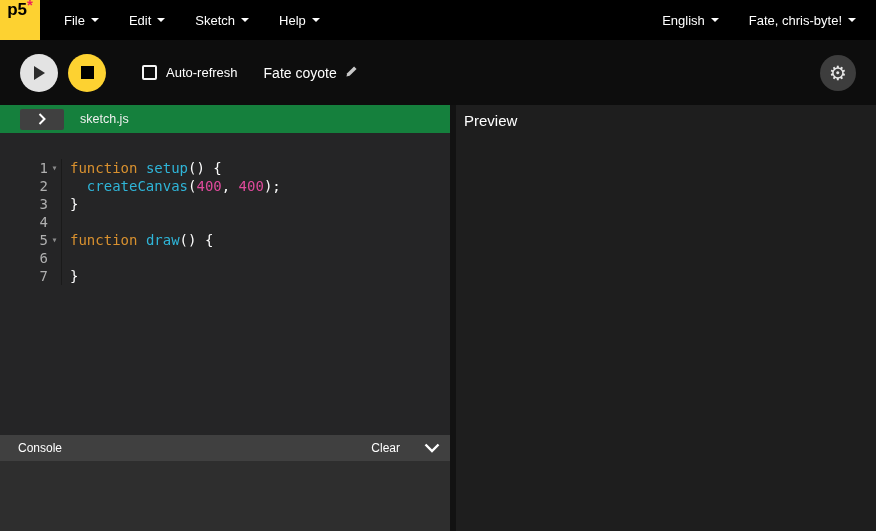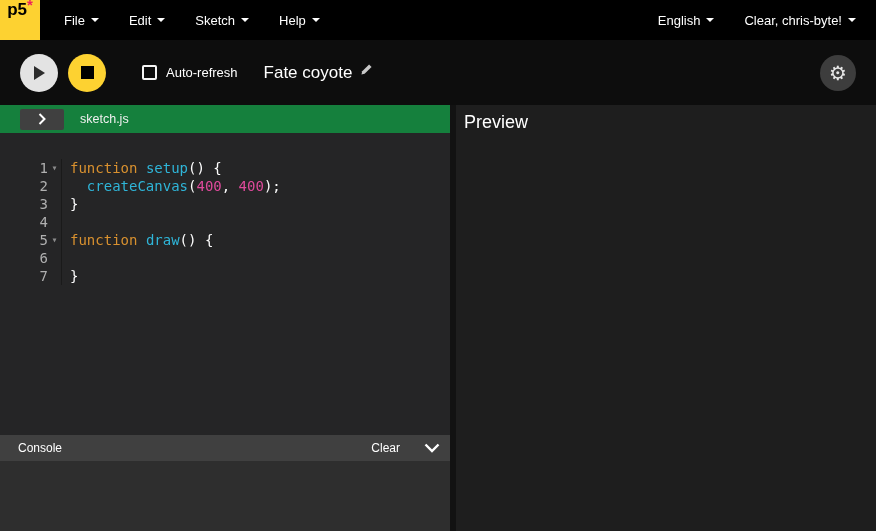--- a/index.html
+++ b/index.html
@@ -36,21 +36,21 @@
     width:38px; height:38px; border-radius:50%; background:#e3e3e3; border:none;
     display:flex; align-items:center; justify-content:center; cursor:pointer;
   }
   .stop-btn {
     width:38px; height:38px; border-radius:50%; background:var(--yellow); border:none;
     margin-left:10px; display:flex; align-items:center; justify-content:center; cursor:pointer;
   }
   .stop-square { width:13px; height:13px; background:#000; }
   .autorefresh { display:flex; align-items:center; gap:9px; margin-left:36px; font-size:13px; cursor:pointer; }
   .checkbox { width:15px; height:15px; border:2px solid #f5f5f5; border-radius:2px; background:transparent; }
-  .project { display:flex; align-items:flex-start; gap:8px; margin-left:26px; font-size:17px; }
+  .project { display:flex; align-items:flex-start; gap:8px; margin-left:26px; font-size:14px; }
   .project-name { cursor:text; }
   .edit-icon { display:flex; align-items:center; cursor:pointer; }
   .gear-btn {
     margin-left:auto; width:36px; height:36px; border-radius:50%; background:#3d3d3d; border:none;
     display:flex; align-items:center; justify-content:center; cursor:pointer;
   }
   .gear { font-family:"DejaVu Sans", sans-serif; font-size:20px; color:#e8e8e8; line-height:1; }
 
   
   .main { display:flex; height:426px; }
@@ -79,21 +79,21 @@
     height:26px; background:#404040; display:flex; align-items:center;
     padding:0 10px 0 18px; font-size:12px;
   }
   .console-actions { margin-left:auto; display:flex; align-items:center; gap:24px; }
   .clear { cursor:pointer; }
   .chev { display:flex; align-items:center; cursor:pointer; }
   .console-body { flex:1; background:#2e2e2e; }
 
   .divider { width:6px; background:#121212; cursor:col-resize; }
   .preview-panel { flex:1; background:#1e1e1e; padding:7px 0 0 8px; }
-  .preview-label { font-size:18px; }
+  .preview-label { font-size:15px; }
 </style>
 </head>
 <body style="--yellow: #fdd231; --star: #ed225d; --lineno: #b0b0b0;">
 
 <div class="app">
 
   <header class="nav">
     <a class="logo">
       <span>p5</span>
         <span class="logo-star">*</span>
@@ -115,21 +115,21 @@
         <span>Help</span>
         <span class="caret"></span>
       </div>
     </nav>
     <div class="nav-right">
       <div class="menu-item">
         <span>English</span>
         <span class="caret"></span>
       </div>
       <div class="menu-item">
-        <span>Clear, chris-byte!</span>
+        <span>Fate, chris-byte!</span>
         <span class="caret"></span>
       </div>
     </div>
   </header>
 
   <div class="toolbar">
     <button class="play-btn">
       <span style="display:flex;">
         <svg width="14" height="16" viewBox="0 0 14 16">
             <polygon points="2,1 13,8 2,15" fill="#2c2c2c"></polygon>

